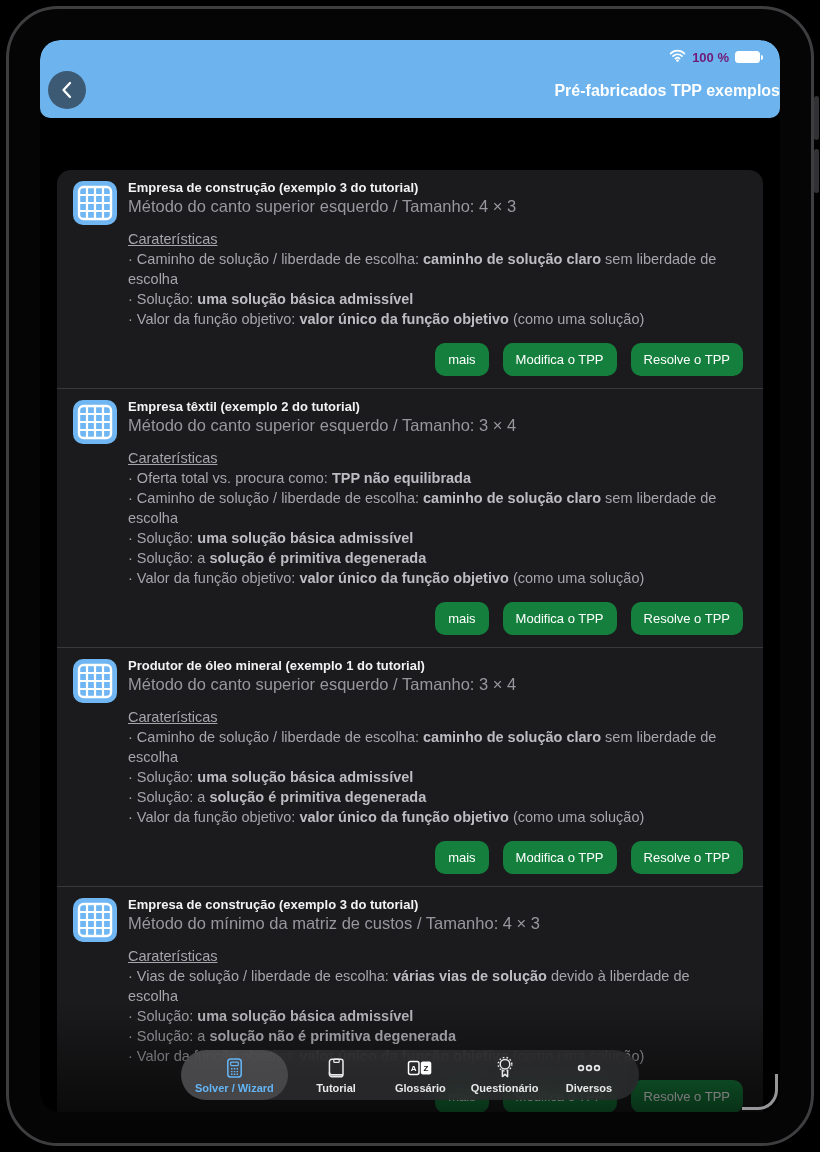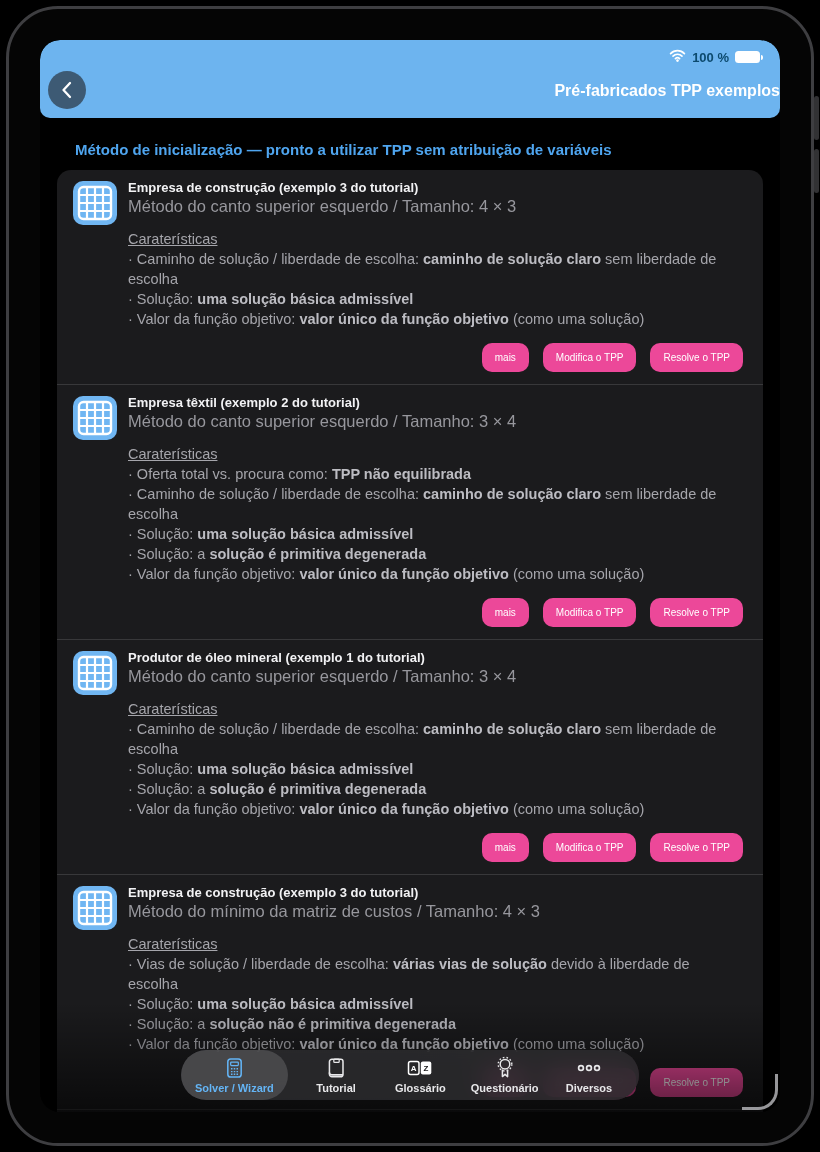--- a/index.html
+++ b/index.html
@@ -19,21 +19,21 @@
             background:#000; border-radius:20px; overflow:hidden; }
   .corner-glint { position:absolute; right:2px; bottom:2px; width:36px; height:36px;
                   border-right:3px solid rgba(200,200,205,.75);
                   border-bottom:3px solid rgba(200,200,205,.75);
                   border-bottom-right-radius:20px; z-index:20; pointer-events:none; }
 
   
   .navbar { position:relative; height:78px; background:#6db4ef;
             border-radius:20px 20px 10px 10px; }
   .status-row { position:absolute; top:9px; right:20px; display:flex; align-items:center;
-                gap:6px; color:#0c4a6e; font-size:13px; font-weight:600; }
+                gap:6px; color:#701a75; font-size:13px; font-weight:600; }
   .battery { width:25px; height:12px; background:#fff; border-radius:3.5px; position:relative; }
   .battery::after { content:""; position:absolute; right:-3px; top:3.5px; width:2.5px;
                     height:5px; background:#fff; border-radius:0 2px 2px 0; }
   .back-btn { position:absolute; left:8px; top:31px; width:38px; height:38px;
               border-radius:50%; background:#3d5a74; display:flex;
               align-items:center; justify-content:center; cursor:pointer; }
   .nav-title { position:absolute; top:42px; left:0; width:100%; text-align:right;
                color:#fff; font-size:16px; font-weight:600; }
 
   
@@ -46,21 +46,21 @@
   .row.partial { opacity:.78; }
   .row-icon { position:absolute; left:16px; top:11px; width:44px; height:44px; }
   .row-title { color:#f2f2f4; font-size:13px; font-weight:700; margin-bottom:2px; }
   .row-subtitle { color:#97979d; font-size:16.5px; margin-bottom:15px; }
   .features-label { color:#a5a5ab; font-size:14.5px; text-decoration:underline;
                     margin-bottom:2px; }
   .bullet { color:#a5a5ab; font-size:14.5px; line-height:20px; }
   .bullet::before { content:"· "; }
   .bullet b { font-weight:700; color:#bcbcc2; }
   .btn-row { display:flex; justify-content:flex-end; gap:14px; margin-top:14px; }
-  .btn { background:#ec4899; color:#fff; border:none; font-size:10px;
+  .btn { background:#15803d; color:#fff; border:none; font-size:13px;
          font-family:inherit; padding:9px 13px; border-radius:10px; cursor:pointer; }
 
   
   .bottom-fade { position:absolute; left:0; right:0; bottom:0; height:110px; z-index:5;
                  background:linear-gradient(to bottom, rgba(0,0,0,0), rgba(0,0,0,.62));
                  pointer-events:none; }
   .tab-bar { position:absolute; left:50%; transform:translateX(-50%); bottom:12px;
              width:458px; height:50px; z-index:10; border-radius:25px;
              background:rgba(44,44,46,.84); backdrop-filter:blur(12px);
              display:flex; align-items:center; justify-content:space-between;
@@ -96,21 +96,20 @@
         <span class="battery"></span>
       </div>
       <div class="back-btn">
         <svg width="16" height="20" viewBox="0 0 16 20" fill="none">
           <polyline points="11,3 4.5,10 11,17" stroke="#fff" stroke-width="2.3" stroke-linecap="round" stroke-linejoin="round"></polyline>
         </svg>
       </div>
       <div class="nav-title">Pré-fabricados TPP exemplos</div>
     </div>
 
-    <div class="section-header">Método de inicialização — pronto a utilizar TPP sem atribuição de variáveis</div>
 
     <div class="list" id="card-list">
         <div class="row">
           <span class="row-icon"><svg width="44" height="44" viewBox="0 0 44 44">
       <rect x="0" y="0" width="44" height="44" rx="10" fill="#70b6f2"></rect>
       <rect x="6" y="6" width="32" height="32" rx="4.5" fill="none" stroke="#fff" stroke-width="2.4"></rect>
       <path d="M14 6 V38 M22 6 V38 M30 6 V38 M6 14 H38 M6 22 H38 M6 30 H38" stroke="#fff" stroke-width="2.2"></path>
     </svg></span>
           <div class="row-title">Empresa de construção (exemplo 3 do tutorial)</div>
           <div class="row-subtitle">Método do canto superior esquerdo / Tamanho: 4 × 3</div>

